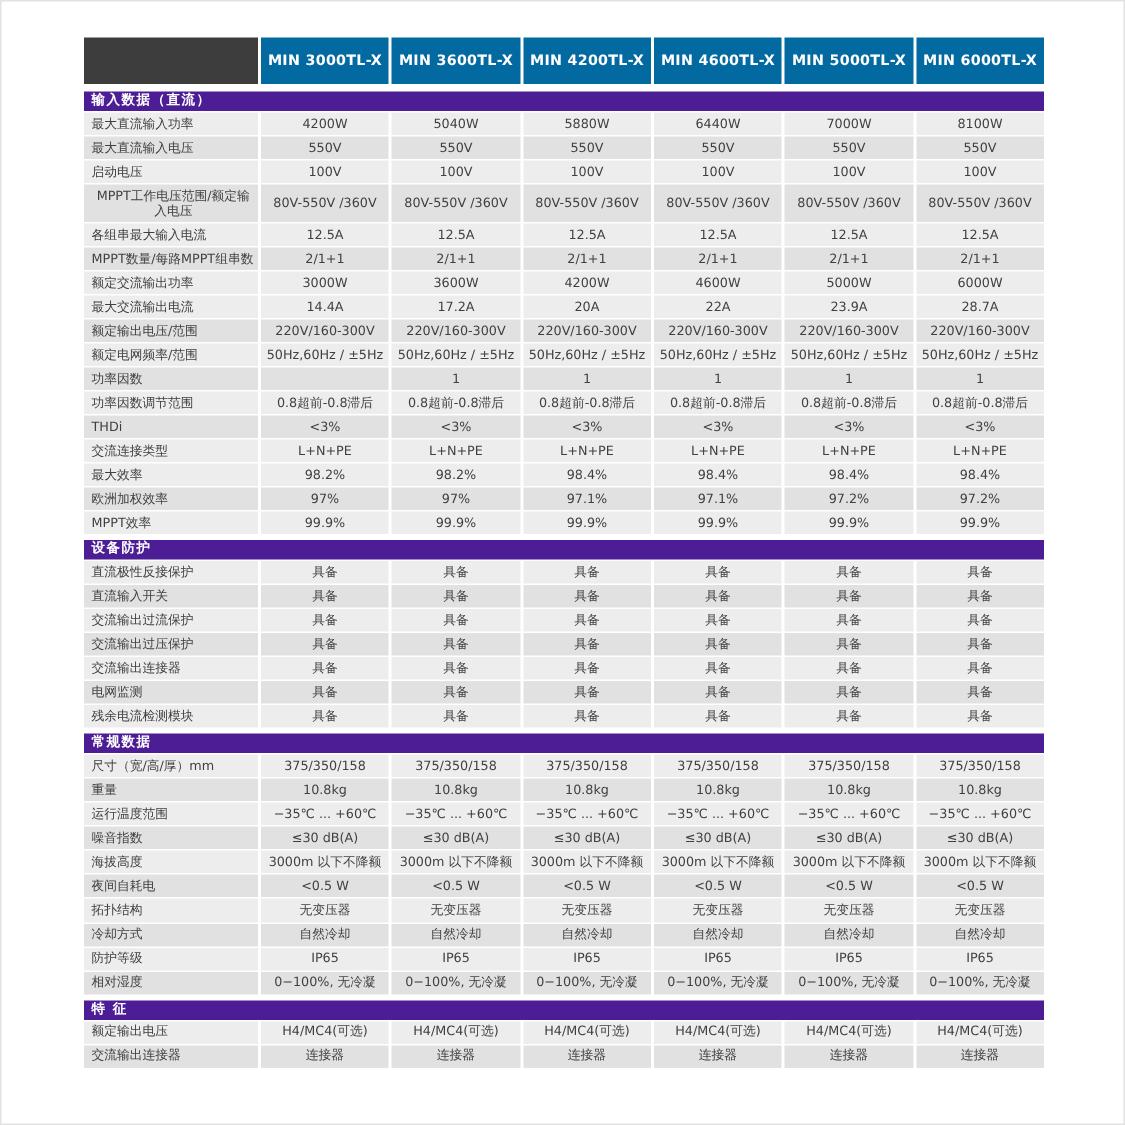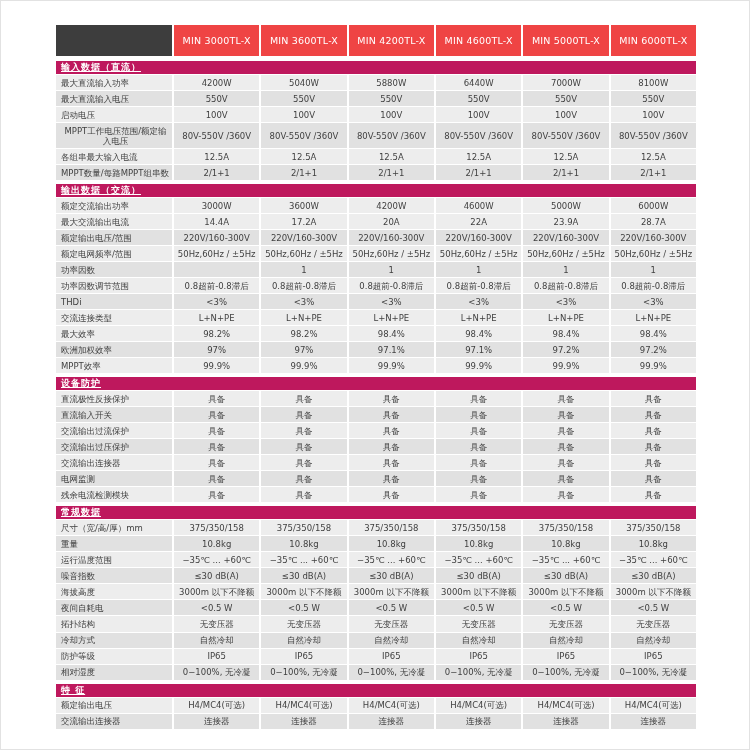--- a/index.html
+++ b/index.html
@@ -1,24 +1,24 @@
 <!DOCTYPE html>
 <html><head>
 <meta charset="utf-8">
 <style>
   html,body{margin:0;padding:0;background:#fff;}
   body{width:750px;height:750px;overflow:hidden;font-family:"DejaVu Sans","Liberation Sans",sans-serif;color:#3f3f3f;position:relative;}
   .page{position:absolute;inset:0;border:1px solid #e2e2e2;background:#fff;box-sizing:border-box;}
   .table{position:absolute;left:55px;top:24px;width:640px;}
   
   .hrow{display:grid;grid-template-columns:116px repeat(6,1fr);column-gap:2px;margin-bottom:5px;}
-  .hcell{background:#ef4444;color:#fff;font-weight:normal;font-size:9.5px;display:flex;align-items:center;justify-content:center;height:31px;letter-spacing:.2px;white-space:nowrap;}
+  .hcell{background:#0369a1;color:#fff;font-weight:bold;font-size:9.5px;display:flex;align-items:center;justify-content:center;height:31px;letter-spacing:.2px;white-space:nowrap;}
   .corner{background:#3d3d3d;height:31px;}
   
-  .secbar{background:#be185d;color:#fff;font-weight:bold;font-size:9px;line-height:13px;height:13px;padding-left:5px;margin-top:4px;margin-bottom:1px;letter-spacing:1px;text-decoration:underline;}
+  .secbar{background:#4c1d95;color:#fff;font-weight:bold;font-size:9px;line-height:13px;height:13px;padding-left:5px;margin-top:4px;margin-bottom:1px;letter-spacing:1px;}
   #sections .secbar:first-child{margin-top:0;}
   
   .row{display:grid;grid-template-columns:116px repeat(6,1fr);column-gap:2px;margin-bottom:1px;}
   .cell{font-size:8.5px;line-height:1.18;padding:2.5px 2px;display:flex;align-items:center;}
   .label{justify-content:flex-start;text-align:center;padding-left:5px;}
   .val{justify-content:center;text-align:center;}
   .even .cell{background:#ededed;}
   .odd .cell{background:#e1e1e1;}
 </style>
 </head>
@@ -88,21 +88,20 @@
         </div>
         <div class="row odd">
           <div class="cell label">MPPT数量/每路MPPT组串数</div>
           <div class="cell val">2/1+1</div>
           <div class="cell val">2/1+1</div>
           <div class="cell val">2/1+1</div>
           <div class="cell val">2/1+1</div>
           <div class="cell val">2/1+1</div>
           <div class="cell val">2/1+1</div>
         </div>
-        <div class="secbar">输出数据（交流）</div>
         <div class="row even">
           <div class="cell label">额定交流输出功率</div>
           <div class="cell val">3000W</div>
           <div class="cell val">3600W</div>
           <div class="cell val">4200W</div>
           <div class="cell val">4600W</div>
           <div class="cell val">5000W</div>
           <div class="cell val">6000W</div>
         </div>
         <div class="row even">

